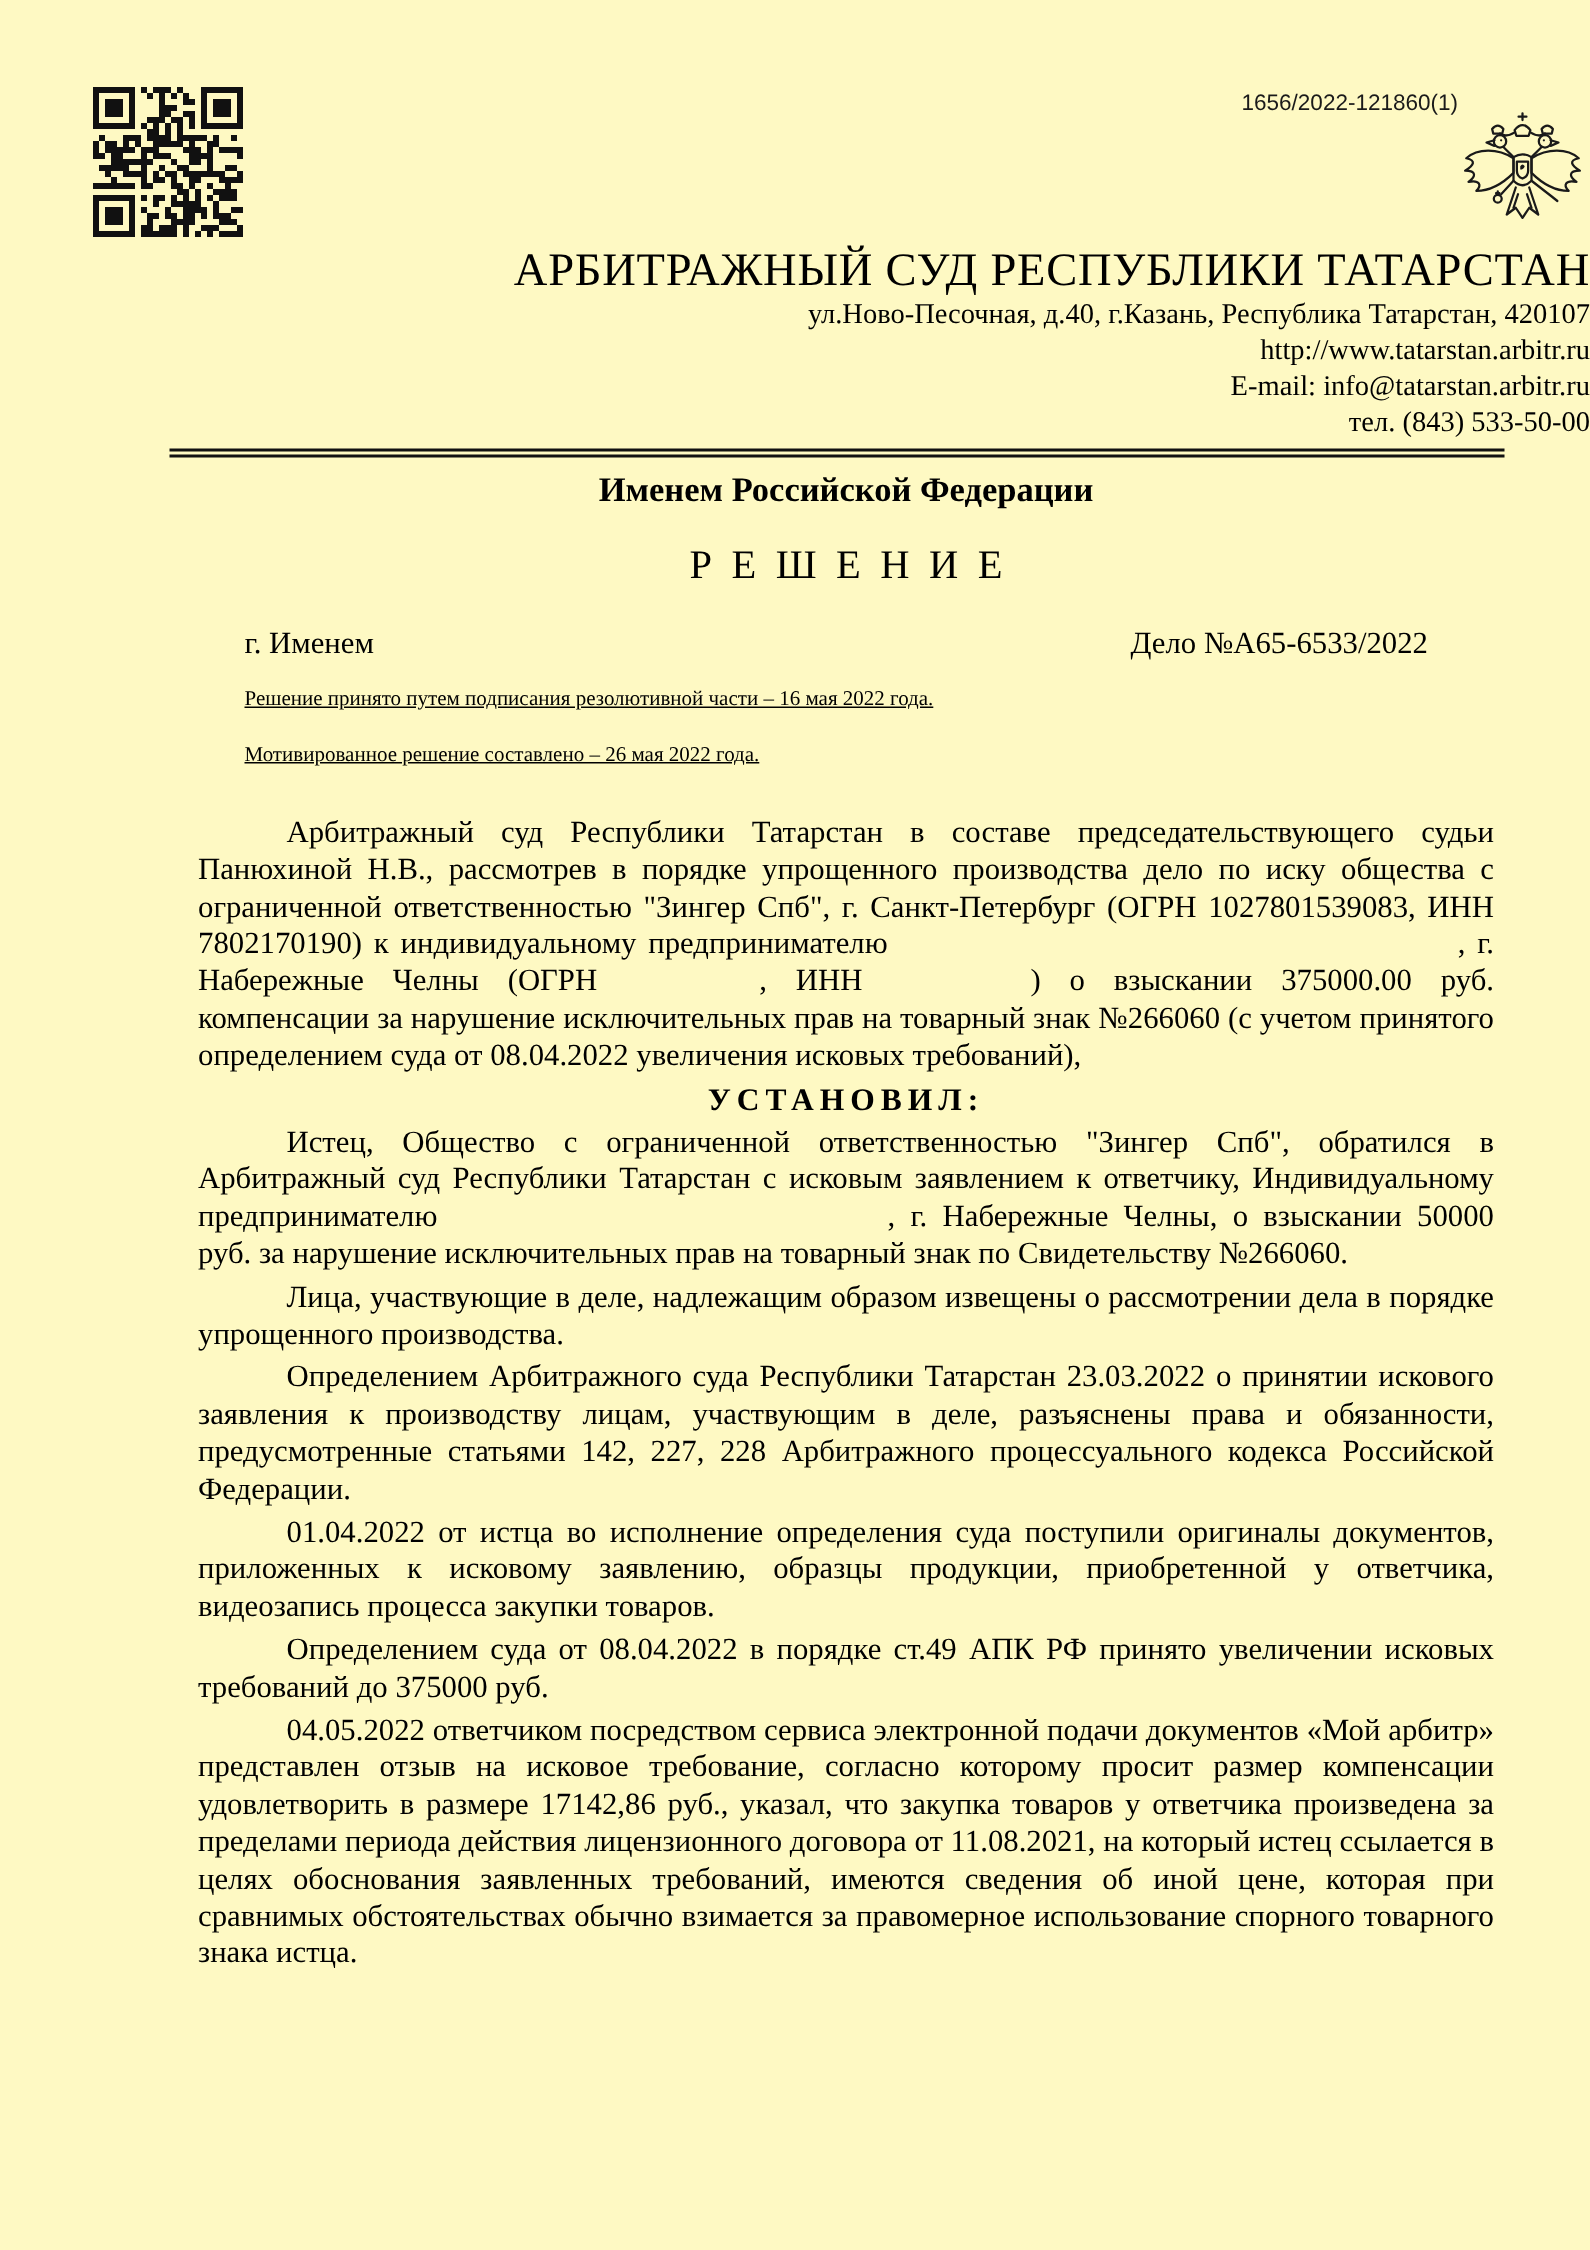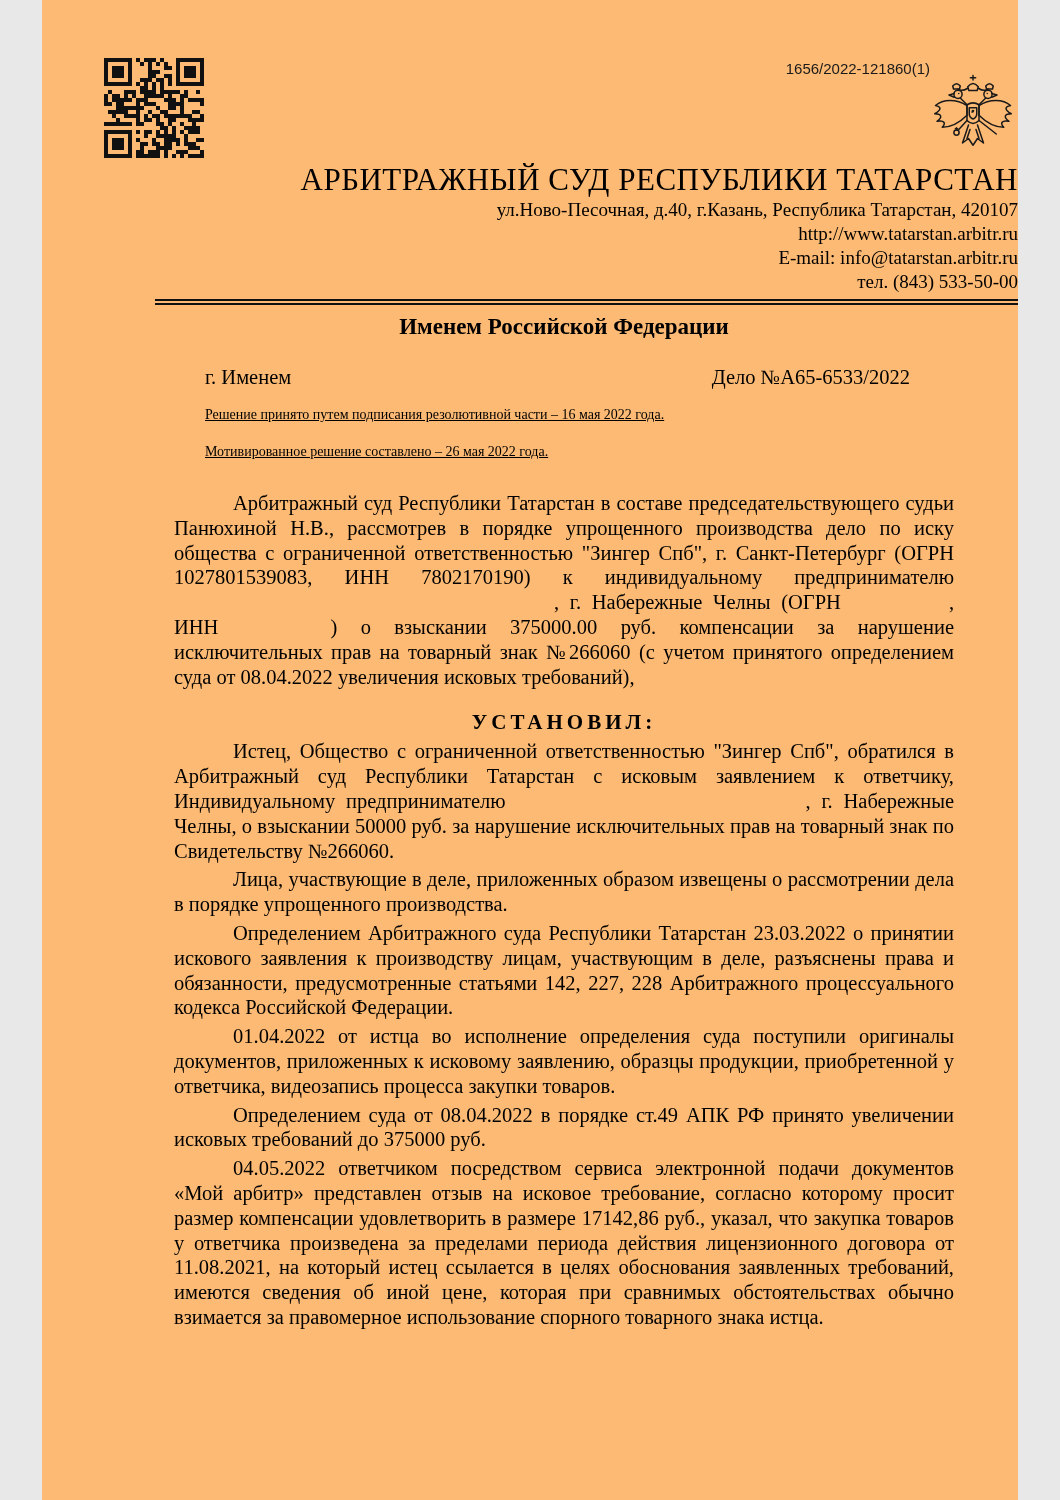--- a/index.html
+++ b/index.html
@@ -1,20 +1,20 @@
 <!DOCTYPE html>
 <html lang="ru"><head>
 <meta charset="utf-8">
 <style>
   html,body{margin:0;padding:0;background:#e8e8e8;}
   .page{
     position:relative;
-    width:976px;height:1500px;
+    width:1060px;height:1500px;
     margin:0 auto;
-    background:#fdba74;
+    background:#fef9c3;
     font-family:"Liberation Serif", serif;
     color:#000;
     overflow:hidden;
   }
   .doc-number{
     position:absolute;top:60px;right:88px;
     font-family:"Liberation Sans", sans-serif;
     font-size:15px;color:#1a1a1a;
   }
   .qr{
@@ -60,21 +60,21 @@
   .body-par{
     margin:4px;
     text-align:justify;
     font-size:20.5px;line-height:24.8px;
     text-indent:59px;
   }
   .intro{ margin-top:27px; }
   .ustanovil{
     text-align:center;font-weight:bold;
     font-size:21px;letter-spacing:4px;
-    margin-top:21px;margin-bottom:2px;
+    margin-top:4px;margin-bottom:2px;
   }
   .redacted{ display:inline-block; height:2px; }
   svg .ln{ stroke:#1a1a1a; fill:none; stroke-width:2; stroke-linejoin:round; stroke-linecap:round; }
   svg .fl{ stroke:none; fill:#1a1a1a; }
 </style>
 </head>
 <body>
 
 <div class="page">
 
@@ -456,36 +456,37 @@
     <div class="addr">ул.Ново-Песочная, д.40, г.Казань, Республика Татарстан, 420107</div>
     <div class="addr">http://www.tatarstan.arbitr.ru</div>
     <div class="addr">E-mail: info@tatarstan.arbitr.ru</div>
     <div class="addr">тел. (843) 533-50-00</div>
   </div>
 
   <div class="rule"></div>
 
   <div class="content">
     <div class="in-name">Именем Российской Федерации</div>
+    <div class="decision">РЕШЕНИЕ</div>
 
     <div class="case-row">
       <span>г. Именем</span>
       <span>Дело №А65-6533/2022</span>
     </div>
 
     <p class="meta">Решение принято путем подписания резолютивной части – 16 мая 2022 года.</p>
     <p class="meta">Мотивированное решение составлено – 26 мая 2022 года.</p>
 
     <p class="body-par intro">Арбитражный суд Республики Татарстан в составе председательствующего судьи Панюхиной Н.В., рассмотрев в порядке упрощенного производства дело по иску общества с ограниченной ответственностью "Зингер Спб", г. Санкт-Петербург (ОГРН 1027801539083, ИНН 7802170190) к индивидуальному предпринимателю<span class="redacted" style="width: 380px;"></span>, г. Набережные Челны (ОГРН<span class="redacted" style="width: 108px;"></span>, ИНН<span class="redacted" style="width: 112px;"></span>) о взыскании 375000.00 руб. компенсации за нарушение исключительных прав на товарный знак №266060 (с учетом принятого определением суда от 08.04.2022 увеличения исковых требований),</p>
 
     <div class="ustanovil">УСТАНОВИЛ:</div>
 
     <div id="body-paragraphs">
         <p class="body-par">Истец, Общество с ограниченной ответственностью "Зингер Спб", обратился в Арбитражный суд Республики Татарстан с исковым заявлением к ответчику, Индивидуальному предпринимателю<span class="redacted" style="width: 300px;"></span>, г. Набережные Челны, о взыскании 50000 руб. за нарушение исключительных прав на товарный знак по Свидетельству №266060.</p>
-        <p class="body-par">Лица, участвующие в деле, приложенных образом извещены о рассмотрении дела в порядке упрощенного производства.</p>
+        <p class="body-par">Лица, участвующие в деле, надлежащим образом извещены о рассмотрении дела в порядке упрощенного производства.</p>
         <p class="body-par">Определением Арбитражного суда Республики Татарстан 23.03.2022 о принятии искового заявления к производству лицам, участвующим в деле, разъяснены права и обязанности, предусмотренные статьями 142, 227, 228 Арбитражного процессуального кодекса Российской Федерации.</p>
         <p class="body-par">01.04.2022 от истца во исполнение определения суда поступили оригиналы документов, приложенных к исковому заявлению, образцы продукции, приобретенной у ответчика, видеозапись процесса закупки товаров.</p>
         <p class="body-par">Определением суда от 08.04.2022 в порядке ст.49 АПК РФ принято увеличении исковых требований до 375000 руб.</p>
         <p class="body-par">04.05.2022 ответчиком посредством сервиса электронной подачи документов «Мой арбитр» представлен отзыв на исковое требование, согласно которому просит размер компенсации удовлетворить в размере 17142,86 руб., указал, что закупка товаров у ответчика произведена за пределами периода действия лицензионного договора от 11.08.2021, на который истец ссылается в целях обоснования заявленных требований, имеются сведения об иной цене, которая при сравнимых обстоятельствах обычно взимается за правомерное использование спорного товарного знака истца.</p>
       </div>
   </div>
 
 </div>
 
 </body></html>

